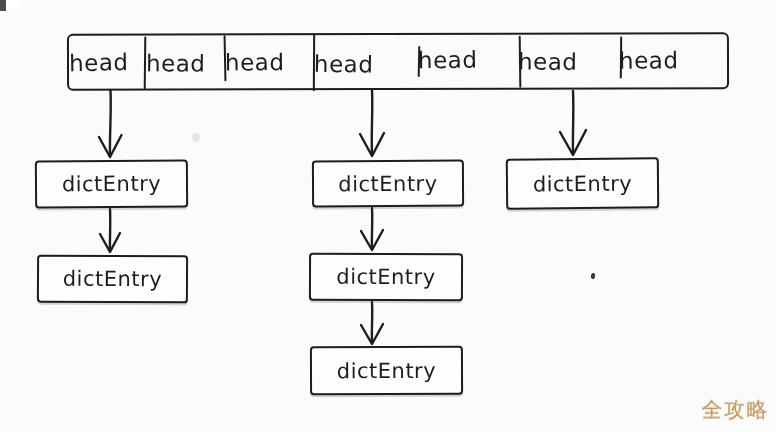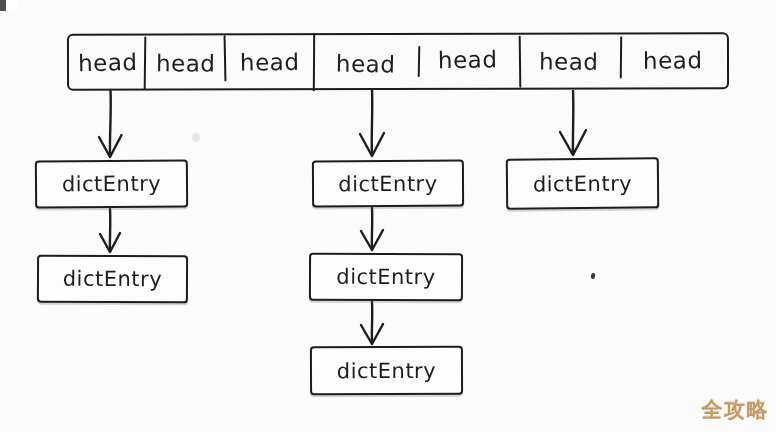--- a/index.html
+++ b/index.html
@@ -16,21 +16,21 @@
     position:absolute;left:67px;top:33px;width:662px;height:57px;
     border:2.6px solid var(--stroke,#1d1d1d);
     border-radius:6px;
     box-sizing:border-box;
     display:flex;
     transform:rotate(-0.12deg);
     background:transparent;
   }
   .head-cell{
     position:relative;height:100%;
-    display:flex;align-items:center;justify-content:center;
+    display:flex;align-items:center;justify-content:flex-start;
     font-size:23px;letter-spacing:0.5px;
   }
   .head-cell span{display:inline-block;}
   .divider{
     position:absolute;width:2.4px;background:var(--stroke,#1d1d1d);
     border-radius:2px;
   }
   
   .ebox{
     position:absolute;
@@ -49,21 +49,21 @@
     fill:none;stroke:var(--stroke,#1d1d1d);
     stroke-width:2.4;stroke-linecap:round;stroke-linejoin:round;
   }
   
   #corner-artifact-dark{position:absolute;left:0;top:0;width:6px;height:11px;background:#4e4e4e;}
   #corner-artifact-light{position:absolute;left:6px;top:0;width:13px;height:9px;background:#ffffff;}
   #ink-speck{position:absolute;left:591px;top:273px;width:4px;height:6px;background:#3a3a3a;border-radius:2px;transform:rotate(12deg);}
   #smudge{position:absolute;left:192px;top:133px;width:8px;height:9px;background:#d9d9d9;border-radius:50%;opacity:.6;}
   #watermark{
     position:absolute;right:7px;bottom:8px;
-    font-size:21px;font-weight:bold;letter-spacing:1.5px;
+    font-size:21px;font-weight:normal;letter-spacing:1.5px;
     color:var(--wm,#c49a5f);
     text-shadow:0 1px 1px rgba(255,255,255,0.9), 0 -1px 1px rgba(140,104,58,0.35);
   }
 </style>
 </head>
 <body>
 
 <div id="canvas" style="--bg: #fbfbfb; --stroke: #1d1d1d; --wm: #c49a5f;">
 
   <div id="corner-artifact-dark"></div>

